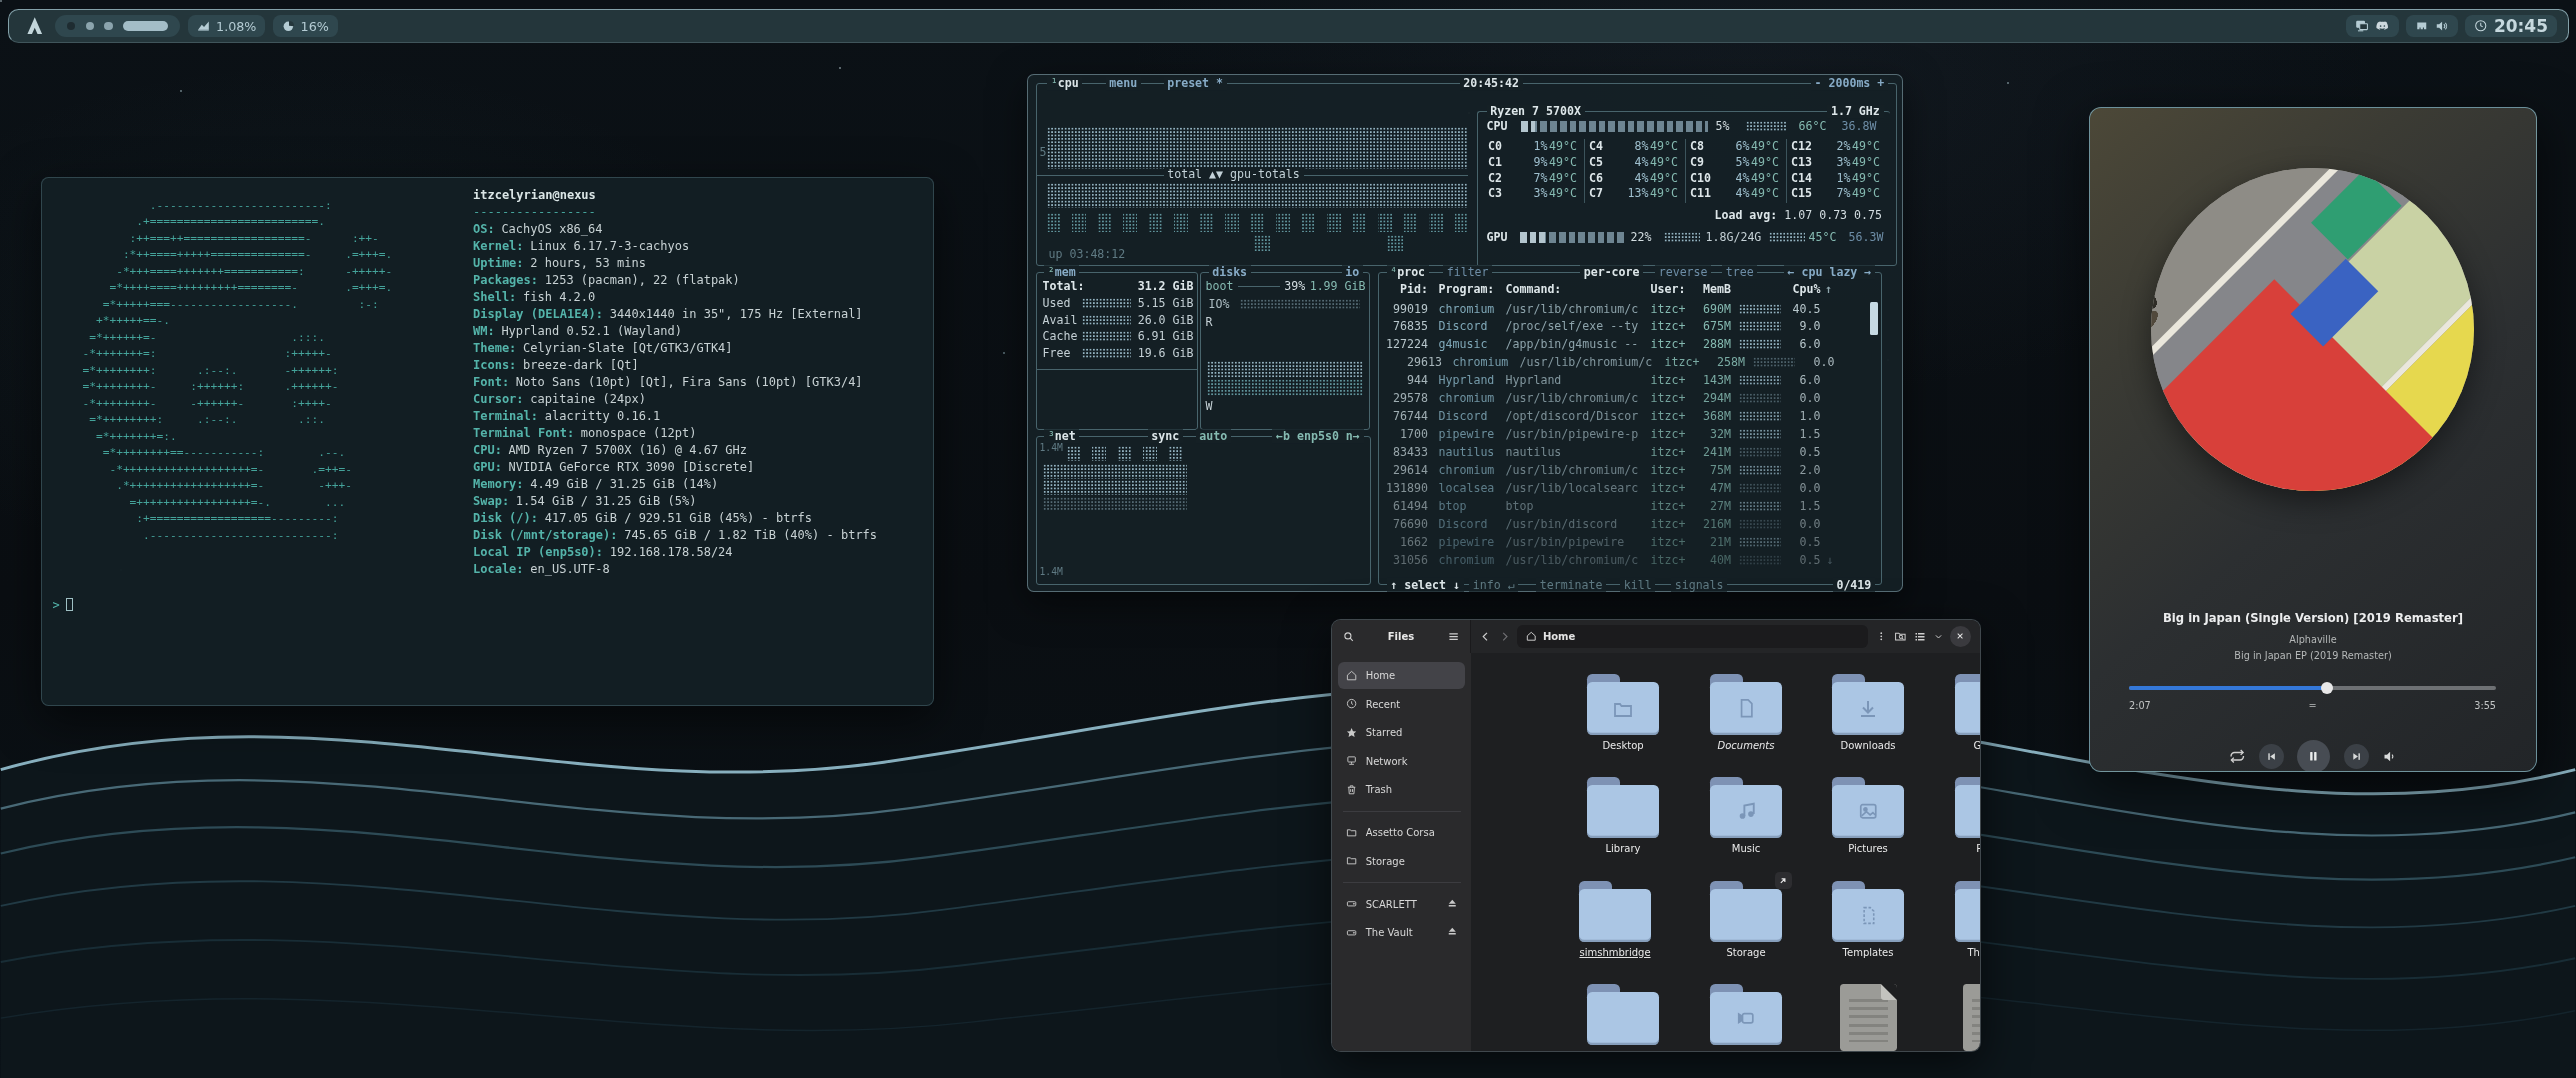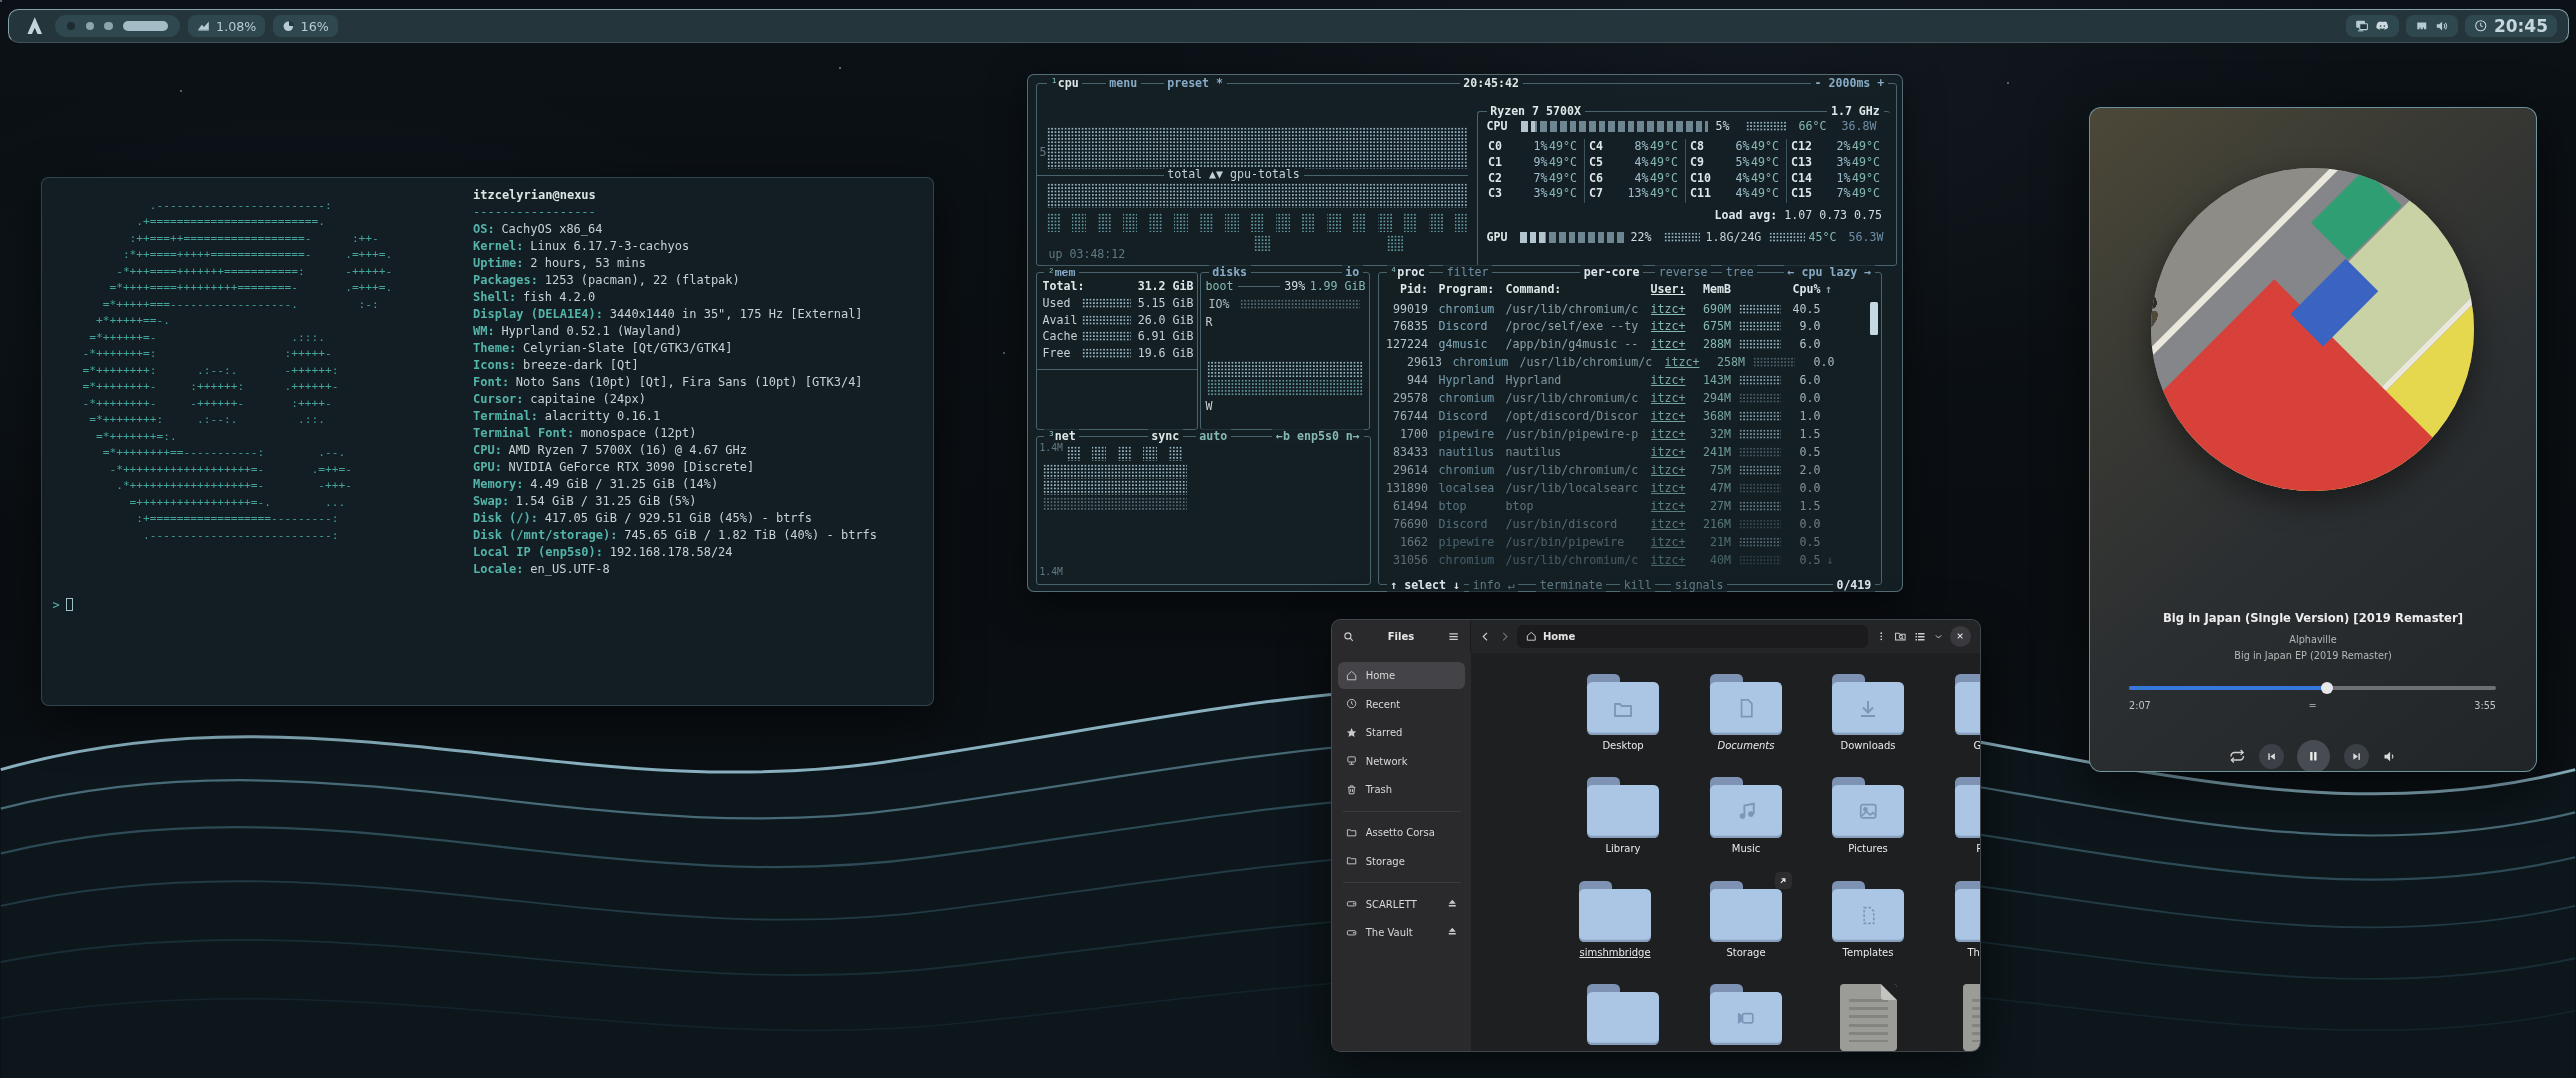--- a/index.html
+++ b/index.html
@@ -64,21 +64,21 @@
   .dots.dim { opacity:.5; }
   .clustered { -webkit-mask-image:repeating-linear-gradient(90deg,#000 0 13.5px,transparent 13.5px 25.5px); mask-image:repeating-linear-gradient(90deg,#000 0 13.5px,transparent 13.5px 25.5px); }
   .meter { background:repeating-linear-gradient(90deg,#7e97a6 0 6.7px,transparent 6.7px 9.7px); position:absolute; height:11.2px; opacity:.85; }
   .meter > span { position:absolute; left:0; top:0; bottom:0; background:repeating-linear-gradient(90deg,#cfe2ec 0 6.7px,transparent 6.7px 9.7px); }
   .divline { position:absolute; border-top:0.7px solid #48646c; }
   .prow { position:absolute; display:flex; }
   .prow span { white-space:pre; overflow:hidden; }
   .c-pid { width:43px; text-align:right; }
   .c-prog { width:61px; margin-left:10.5px; color:#7fa8b8; }
   .c-cmd { width:139px; margin-left:6px; color:#8da3ab; }
-  .c-user { width:39px; margin-left:6px; color:#85bab1;text-decoration:underline; }
+  .c-user { width:39px; margin-left:6px; color:#85bab1; }
   .c-mem { width:37px; margin-left:4.5px; text-align:right; color:#85bab1; }
   .c-meter { width:42px; margin-left:7.5px; height:11.2px; margin-top:2.2px; }
   .c-cpu { width:34px; margin-left:6px; text-align:right; }
 
   
   #files { left:1331px; top:619px; width:650px; height:433px; border-radius:9.7px; overflow:hidden;
       background:#1e1f21; box-shadow:0 13.5px 45px rgba(0,0,0,.6); border:0.7px solid rgba(130,150,160,.35);
       color:#e3e3e3; font-size:10px; }
   #files-header { height:33px; display:flex; }
   #fh-left { width:139px; background:#2a2a2c; display:flex; align-items:center; padding:0 10.5px; gap:7.5px; border-right:0.7px solid #1a1a1c; }
@@ -469,21 +469,21 @@
       <span class="abs" style="left:153px; top:118px; color:#d3dde1;">22%</span>
       <div class="abs dots" style="left:186px; top:120px; width:36px; height:11.2px;"></div>
       <span class="abs" style="left:228px; top:118px; color:#c4d0d5;">1.8G/24G</span>
       <div class="abs dots" style="left:291px; top:120px; width:36px; height:11.2px;"></div>
       <span class="abs bt-teal" style="left:331px; top:118px;">45°C</span>
       <span class="abs bt-dimblue" style="left:371px; top:118px;">56.3W</span>
     </div>
   </div>
 
   <div class="bbox" style="left:7.5px; top:197px; width:162px; height:158px;">
-    <span class="chip" style="left:7.5px;font-family:Liberation Mono, monospace;"><span class="bt-teal">²</span><span class="bt-blue">mem</span></span>
+    <span class="chip" style="left:7.5px;"><span class="bt-teal">²</span><span class="bt-blue">mem</span></span>
     <div class="abs" style="left:6px; top:6px; width:151px; display:flex; justify-content:space-between;">
       <span class="bt-white">Total:</span>
         <span class="bt-white">31.2 GiB</span>
     </div>
     <div class="memrow" style="top:23px;">
         <span class="mk">Used</span>
         <i class="dots"></i>
         <span class="mv">5.15 GiB</span>
       </div>
     <div class="memrow" style="top:40px;">

